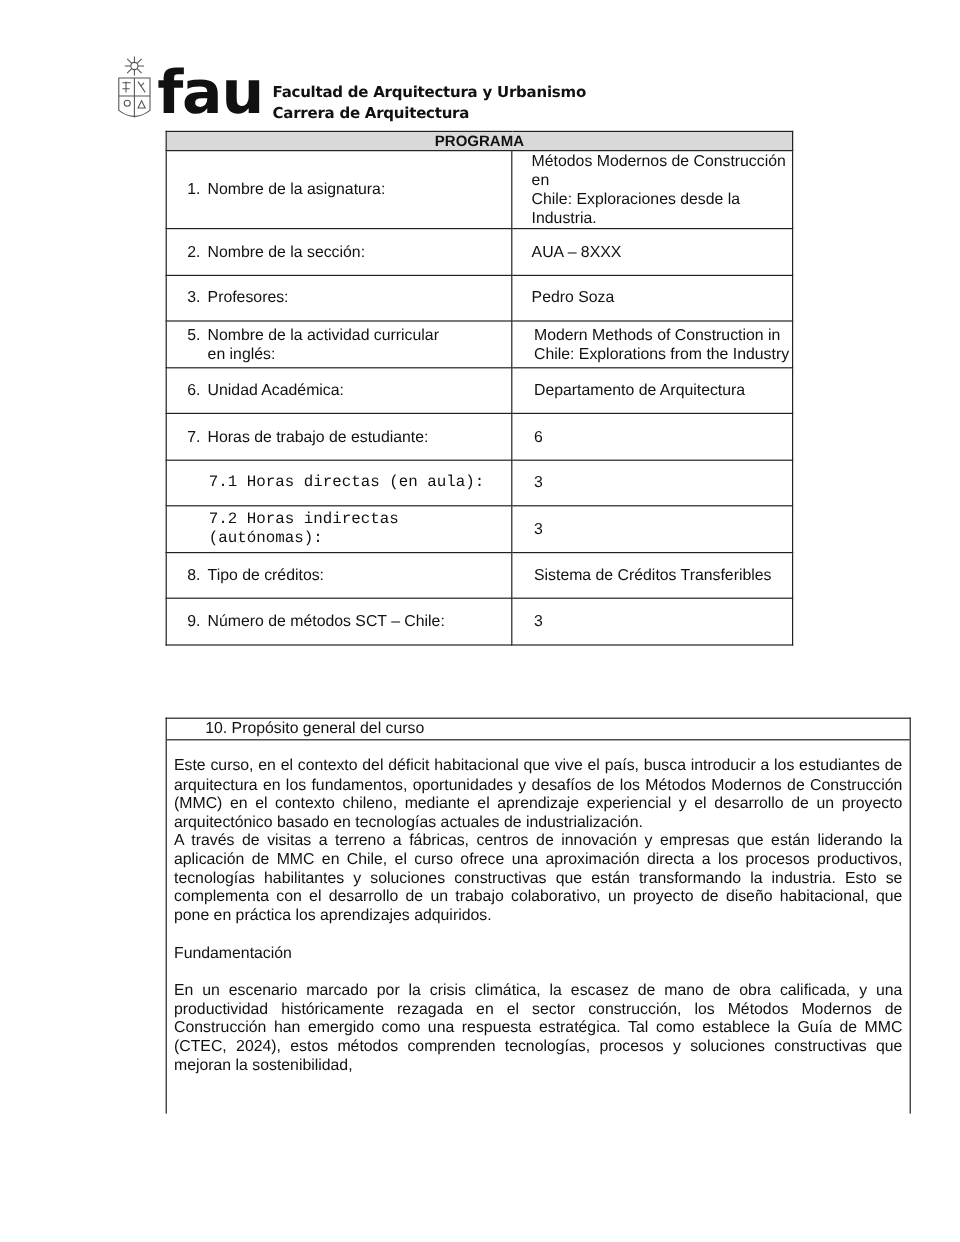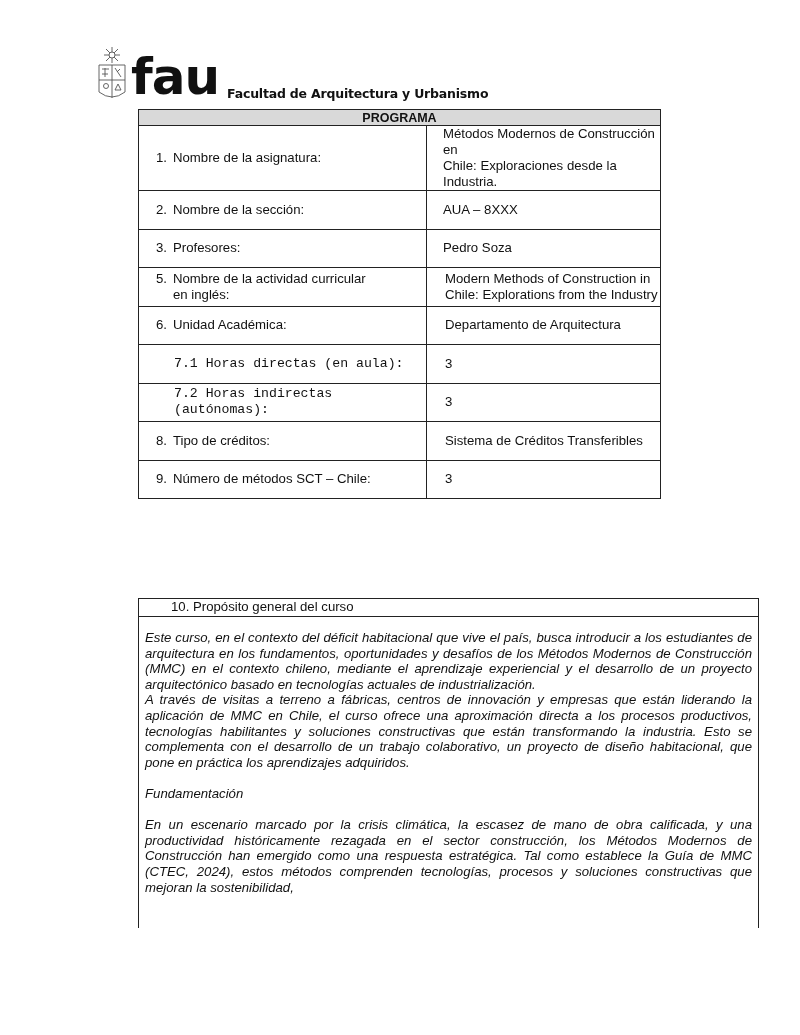--- a/index.html
+++ b/index.html
@@ -21,21 +21,21 @@
     td.lbl { width: 252px; padding-left: 17px !important; line-height: 16px; }
     td.lbl.sub { padding-left: 35px !important; font-family: Liberation Mono, monospace; }
     td.lbl .num { display: inline-block; width: 17px; }
     td.lbl .wrap { display: inline-block; vertical-align: top; }
     td.val { padding-left: 16px !important; line-height: 16px; }
     td.val.ind { padding-left: 18px !important; }
 
     .purpose { position: absolute; left: 138px; top: 598px; width: 621px; height: 330px;
       border: 1.3px solid #222; border-bottom: none; box-sizing: border-box; font-size: 13.2px; }
     .purpose .ph { border-bottom: 1.3px solid #222; height: 17px; line-height: 16px; padding-left: 32px; }
-    .purpose .body { padding: 13px 6px 0 6px; line-height: 15.6px; text-align: justify; font-style: italic; }
+    .purpose .body { padding: 13px 6px 0 6px; line-height: 15.6px; text-align: justify; }
     .purpose p { margin: 0; }
     .purpose p.gap { margin-top: 15.6px; }
   </style>
 </head>
 <body>
 
 <div class="header">
   <div class="crest">
     <svg width="30" height="56" viewBox="0 0 30 56">
       <g stroke="#555" stroke-width="0.9" fill="none">
@@ -50,20 +50,21 @@
         <path d="M5 23 h7 M8 22 v9 M5 28 h6"></path>
         <path d="M18 22 l6 9 M20 26 l3 -3"></path>
         <circle cx="9" cy="40" r="2.5"></circle>
           <path d="M18 44 l3 -6 l3 6 z"></path>
       </g>
     </svg>
   </div>
   <div class="fau">fau</div>
   <div class="fac">
     <div>Facultad de Arquitectura y Urbanismo</div>
+    <div>Carrera de Arquitectura</div>
   </div>
 </div>
 
 <table class="prog">
   <tbody>
       <tr>
         <th colspan="2">PROGRAMA</th>
       </tr>
   <tr>
     <td class="lbl"><span class="num">1.</span><span>Nombre de la asignatura:</span></td>
@@ -85,20 +86,24 @@
     <td class="val ind" style="padding-left:19px">
           <div>Modern Methods of Construction in</div>
           <div>Chile: Explorations from the Industry</div>
         </td>
   </tr>
   <tr>
     <td class="lbl"><span class="num">6.</span><span>Unidad Académica:</span></td>
     <td class="val ind"><span>Departamento de Arquitectura</span></td>
   </tr>
   <tr>
+    <td class="lbl"><span class="num">7.</span><span>Horas de trabajo de estudiante:</span></td>
+    <td class="val ind"><span>6</span></td>
+  </tr>
+  <tr>
     <td class="lbl sub"><span>7.1 Horas directas (en aula):</span></td>
     <td class="val ind"><span>3</span></td>
   </tr>
   <tr>
     <td class="lbl sub"><span>7.2 Horas indirectas (autónomas):</span></td>
     <td class="val ind"><span>3</span></td>
   </tr>
   <tr>
     <td class="lbl"><span class="num">8.</span><span>Tipo de créditos:</span></td>
     <td class="val ind"><span>Sistema de Créditos Transferibles</span></td>

